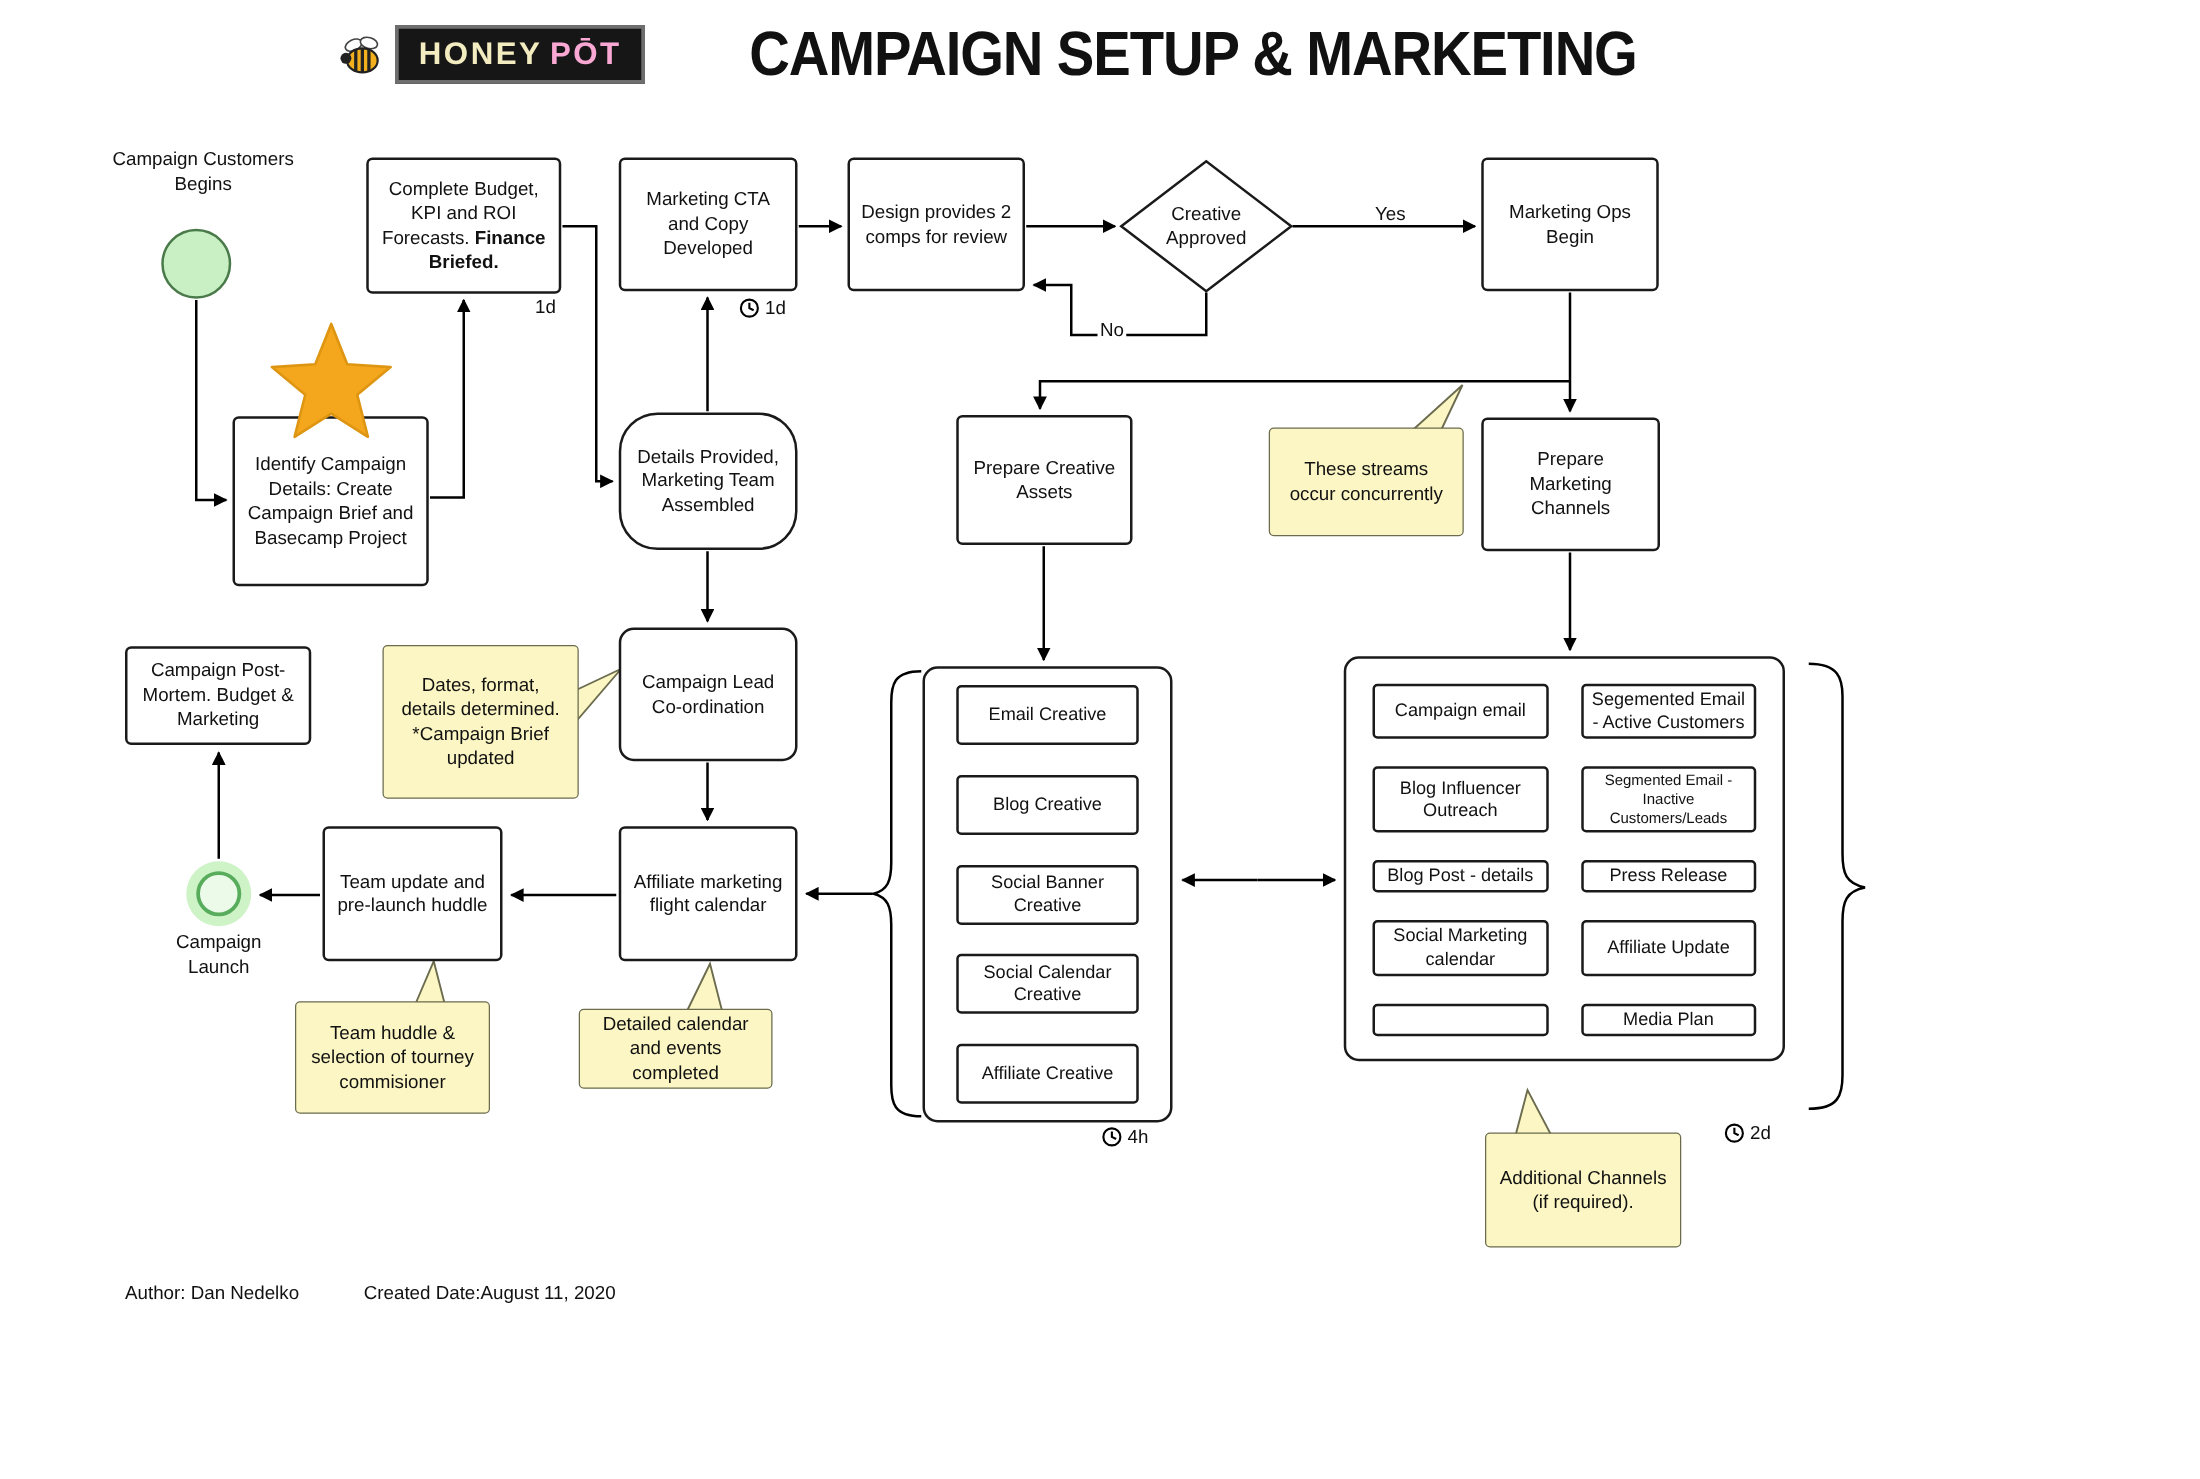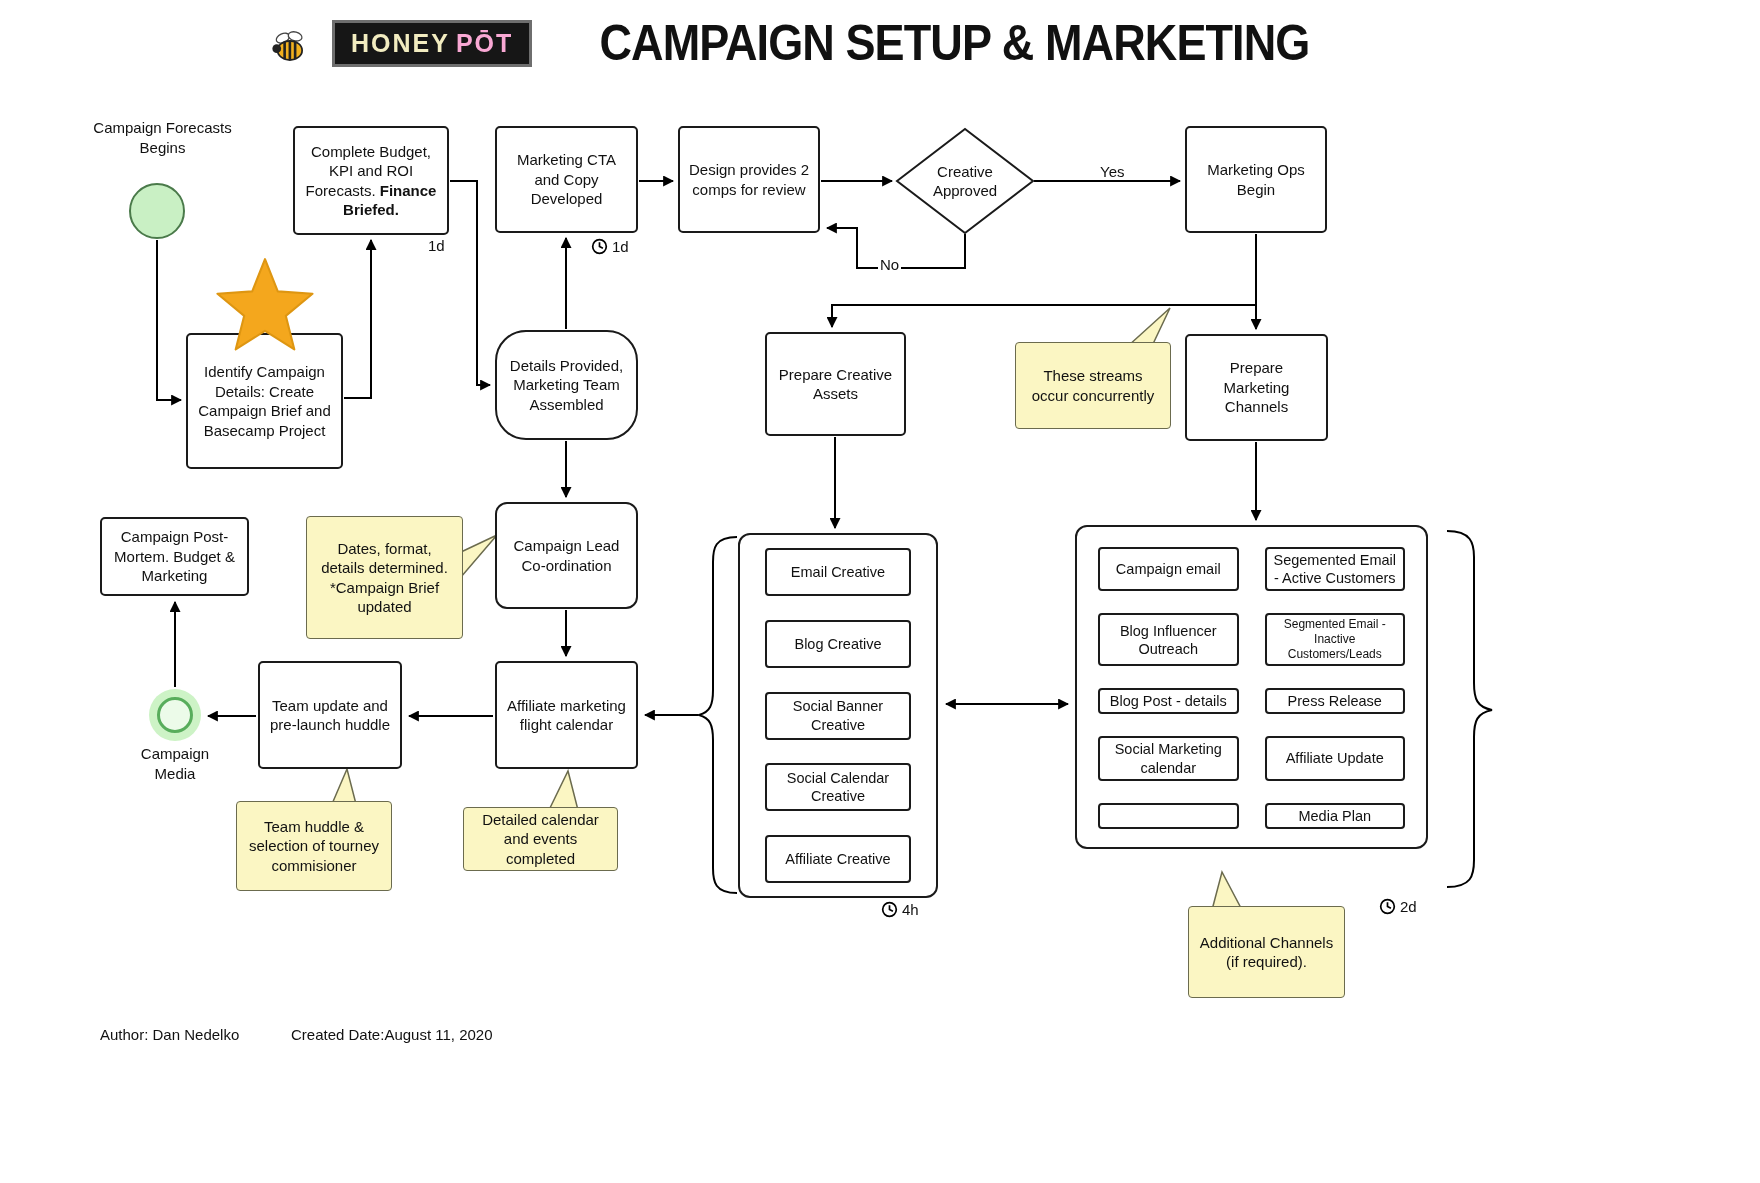--- a/index.html
+++ b/index.html
@@ -25,21 +25,21 @@
       justify-content:center;text-align:center;font-size:14.5px;line-height:1.25;padding:2px 6px;
       box-sizing:border-box;}
   .group.col .gi{height:48px;}
   .gi.small{font-size:12px;}
   .circle{position:absolute;border-radius:50%;box-sizing:border-box;z-index:2;}
   #start-circle{background:#C9F0C4;border:2px solid #4a7a4a;}
   #launch-outer{background:#cdf3c6;display:flex;align-items:center;justify-content:center;}
   #launch-inner{width:36px;height:36px;border-radius:50%;border:3px solid #58ad5c;background:#ecfbe9;box-sizing:border-box;}
   .star{position:absolute;z-index:4;}
   
-  .logo{position:absolute;left:268px;top:20px;display:flex;align-items:flex-end;gap:22px;z-index:2;}
+  .logo{position:absolute;left:268px;top:20px;display:flex;align-items:center;gap:6px;z-index:2;}
   .logo-box{display:flex;align-items:center;background:#161616;border:3px solid #6e6e6e;
             padding:6px 16px;letter-spacing:2px;font-weight:800;font-size:25px;}
   .logo-primary{color:#F2ECC0;}
   .logo-secondary{color:#f9a8d4;margin-left:6px;}
   .title{position:absolute;left:560px;top:14px;width:720px;text-align:center;z-index:2;}
   .title span{display:inline-block;font-size:50px;font-weight:800;letter-spacing:-1px;
               transform:scaleX(.9);transform-origin:center;white-space:nowrap;}
   
   .footer-text{position:absolute;font-size:15px;z-index:2;}
   .bold{font-weight:bold;}
@@ -122,21 +122,21 @@
     </svg>
     <div class="logo-box">
       <span class="logo-primary">HONEY</span>
       <span class="logo-secondary">PŌT</span>
     </div>
   </div>
   <div class="title">
     <span>CAMPAIGN SETUP &amp; MARKETING</span>
   </div>
 
-  <div class="label" style="left:80px;top:118px;width:165px;">Campaign Forecasts Begins</div>
+  <div class="label" style="left:80px;top:118px;width:165px;">Campaign Customers Begins</div>
   <div class="circle" id="start-circle" style="left:129px;top:183px;width:56px;height:56px;"></div>
 
   <div class="node" style="left:293px;top:126px;width:156px;height:109px;">
     <div><span>Complete Budget, KPI and ROI Forecasts. </span><span class="bold">Finance Briefed.</span></div>
   </div>
   <div class="edge-label" style="left:426px;top:237px;">1d</div>
 
   <div class="node" style="left:495px;top:126px;width:143px;height:107px;">Marketing CTA and Copy Developed</div>
   <div class="duration" style="left:591px;top:238px;">
     <svg width="17" height="17" viewBox="0 0 20 20">
@@ -166,21 +166,21 @@
 
   <div class="node" style="left:495px;top:502px;width:143px;height:107px;border-radius:12px;">Campaign Lead Co-ordination</div>
   <div class="callout" style="left:306px;top:516px;width:157px;height:123px;">Dates, format, details determined. *Campaign Brief updated</div>
   <div class="node" style="left:100px;top:517px;width:149px;height:79px;">Campaign Post-Mortem. Budget &amp; Marketing</div>
 
   <div class="node" style="left:495px;top:661px;width:143px;height:108px;">Affiliate marketing flight calendar</div>
   <div class="node" style="left:258px;top:661px;width:144px;height:108px;">Team update and pre-launch huddle</div>
   <div class="circle" id="launch-outer" style="left:149px;top:689px;width:52px;height:52px;">
     <div id="launch-inner"></div>
   </div>
-  <div class="label" style="left:130px;top:744px;width:90px;">Campaign Media</div>
+  <div class="label" style="left:130px;top:744px;width:90px;">Campaign Launch</div>
 
   <div class="callout" style="left:236px;top:801px;width:156px;height:90px;">Team huddle &amp; selection of tourney commisioner</div>
   <div class="callout" style="left:445px;top:807px;width:155px;height:64px;margin-left:18px;">Detailed calendar and events completed</div>
 
   <div class="group col" style="left:738px;top:533px;width:200px;height:365px;">
     <div class="gi">Email Creative</div>
     <div class="gi">Blog Creative</div>
     <div class="gi">Social Banner Creative</div>
     <div class="gi">Social Calendar Creative</div>
     <div class="gi">Affiliate Creative</div>

